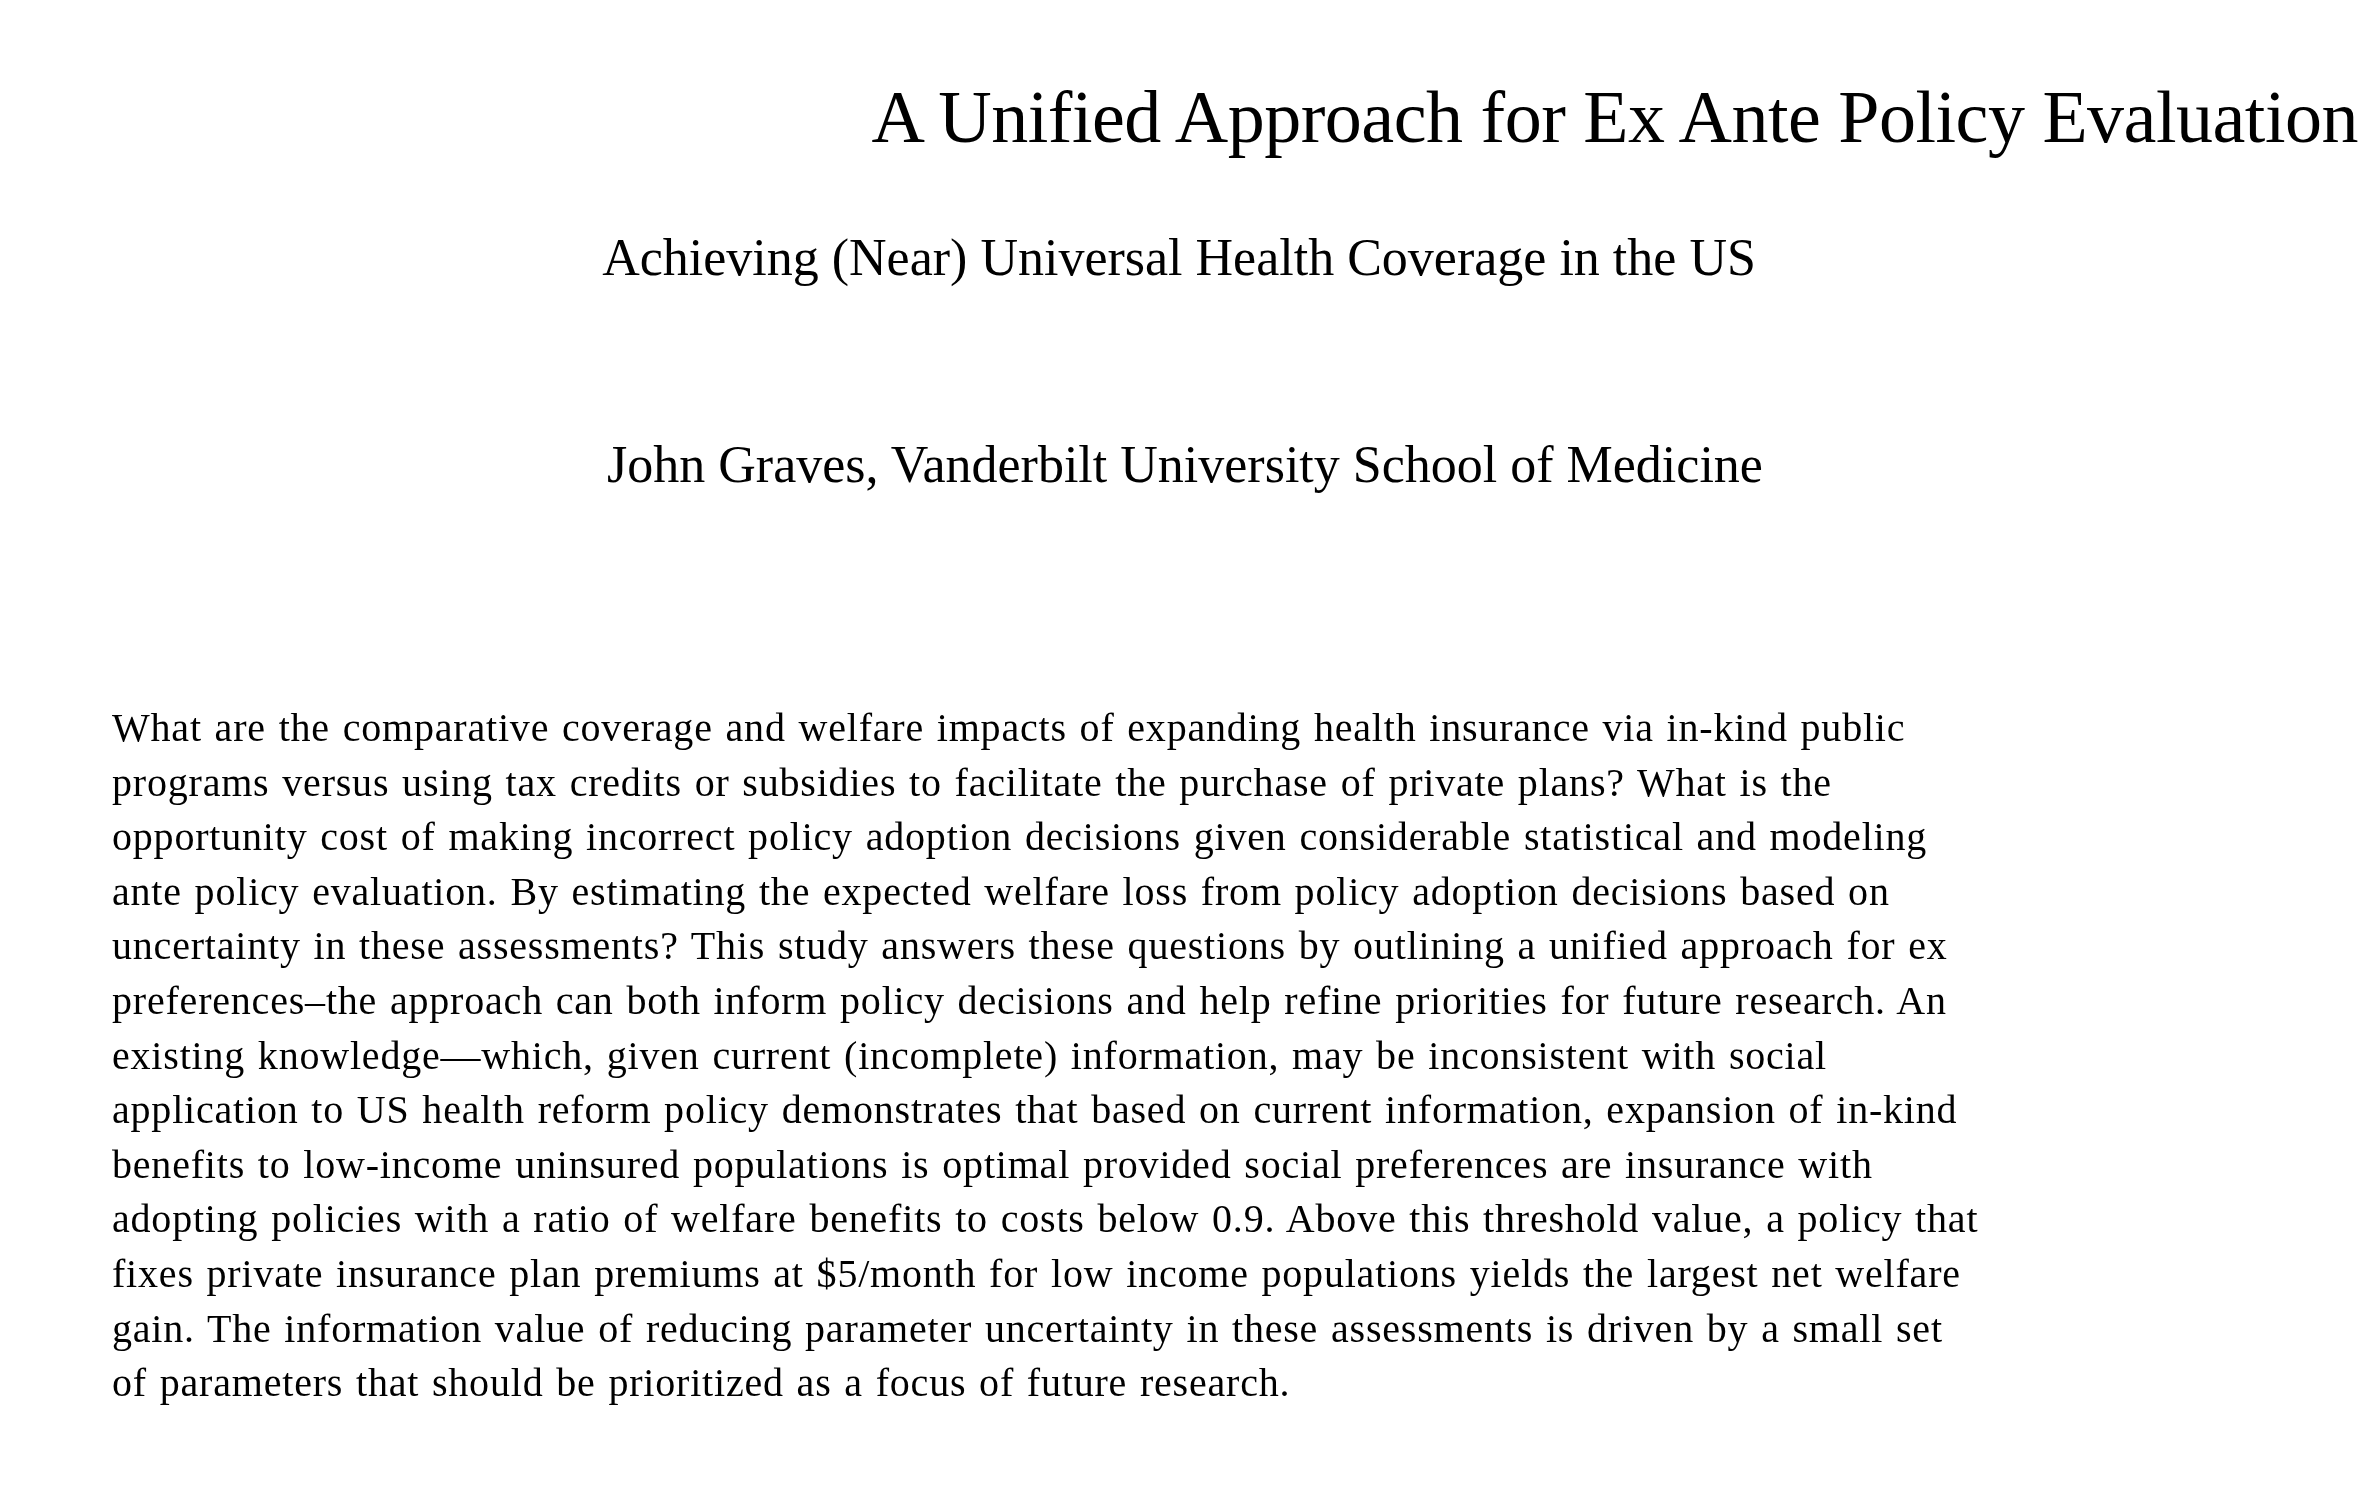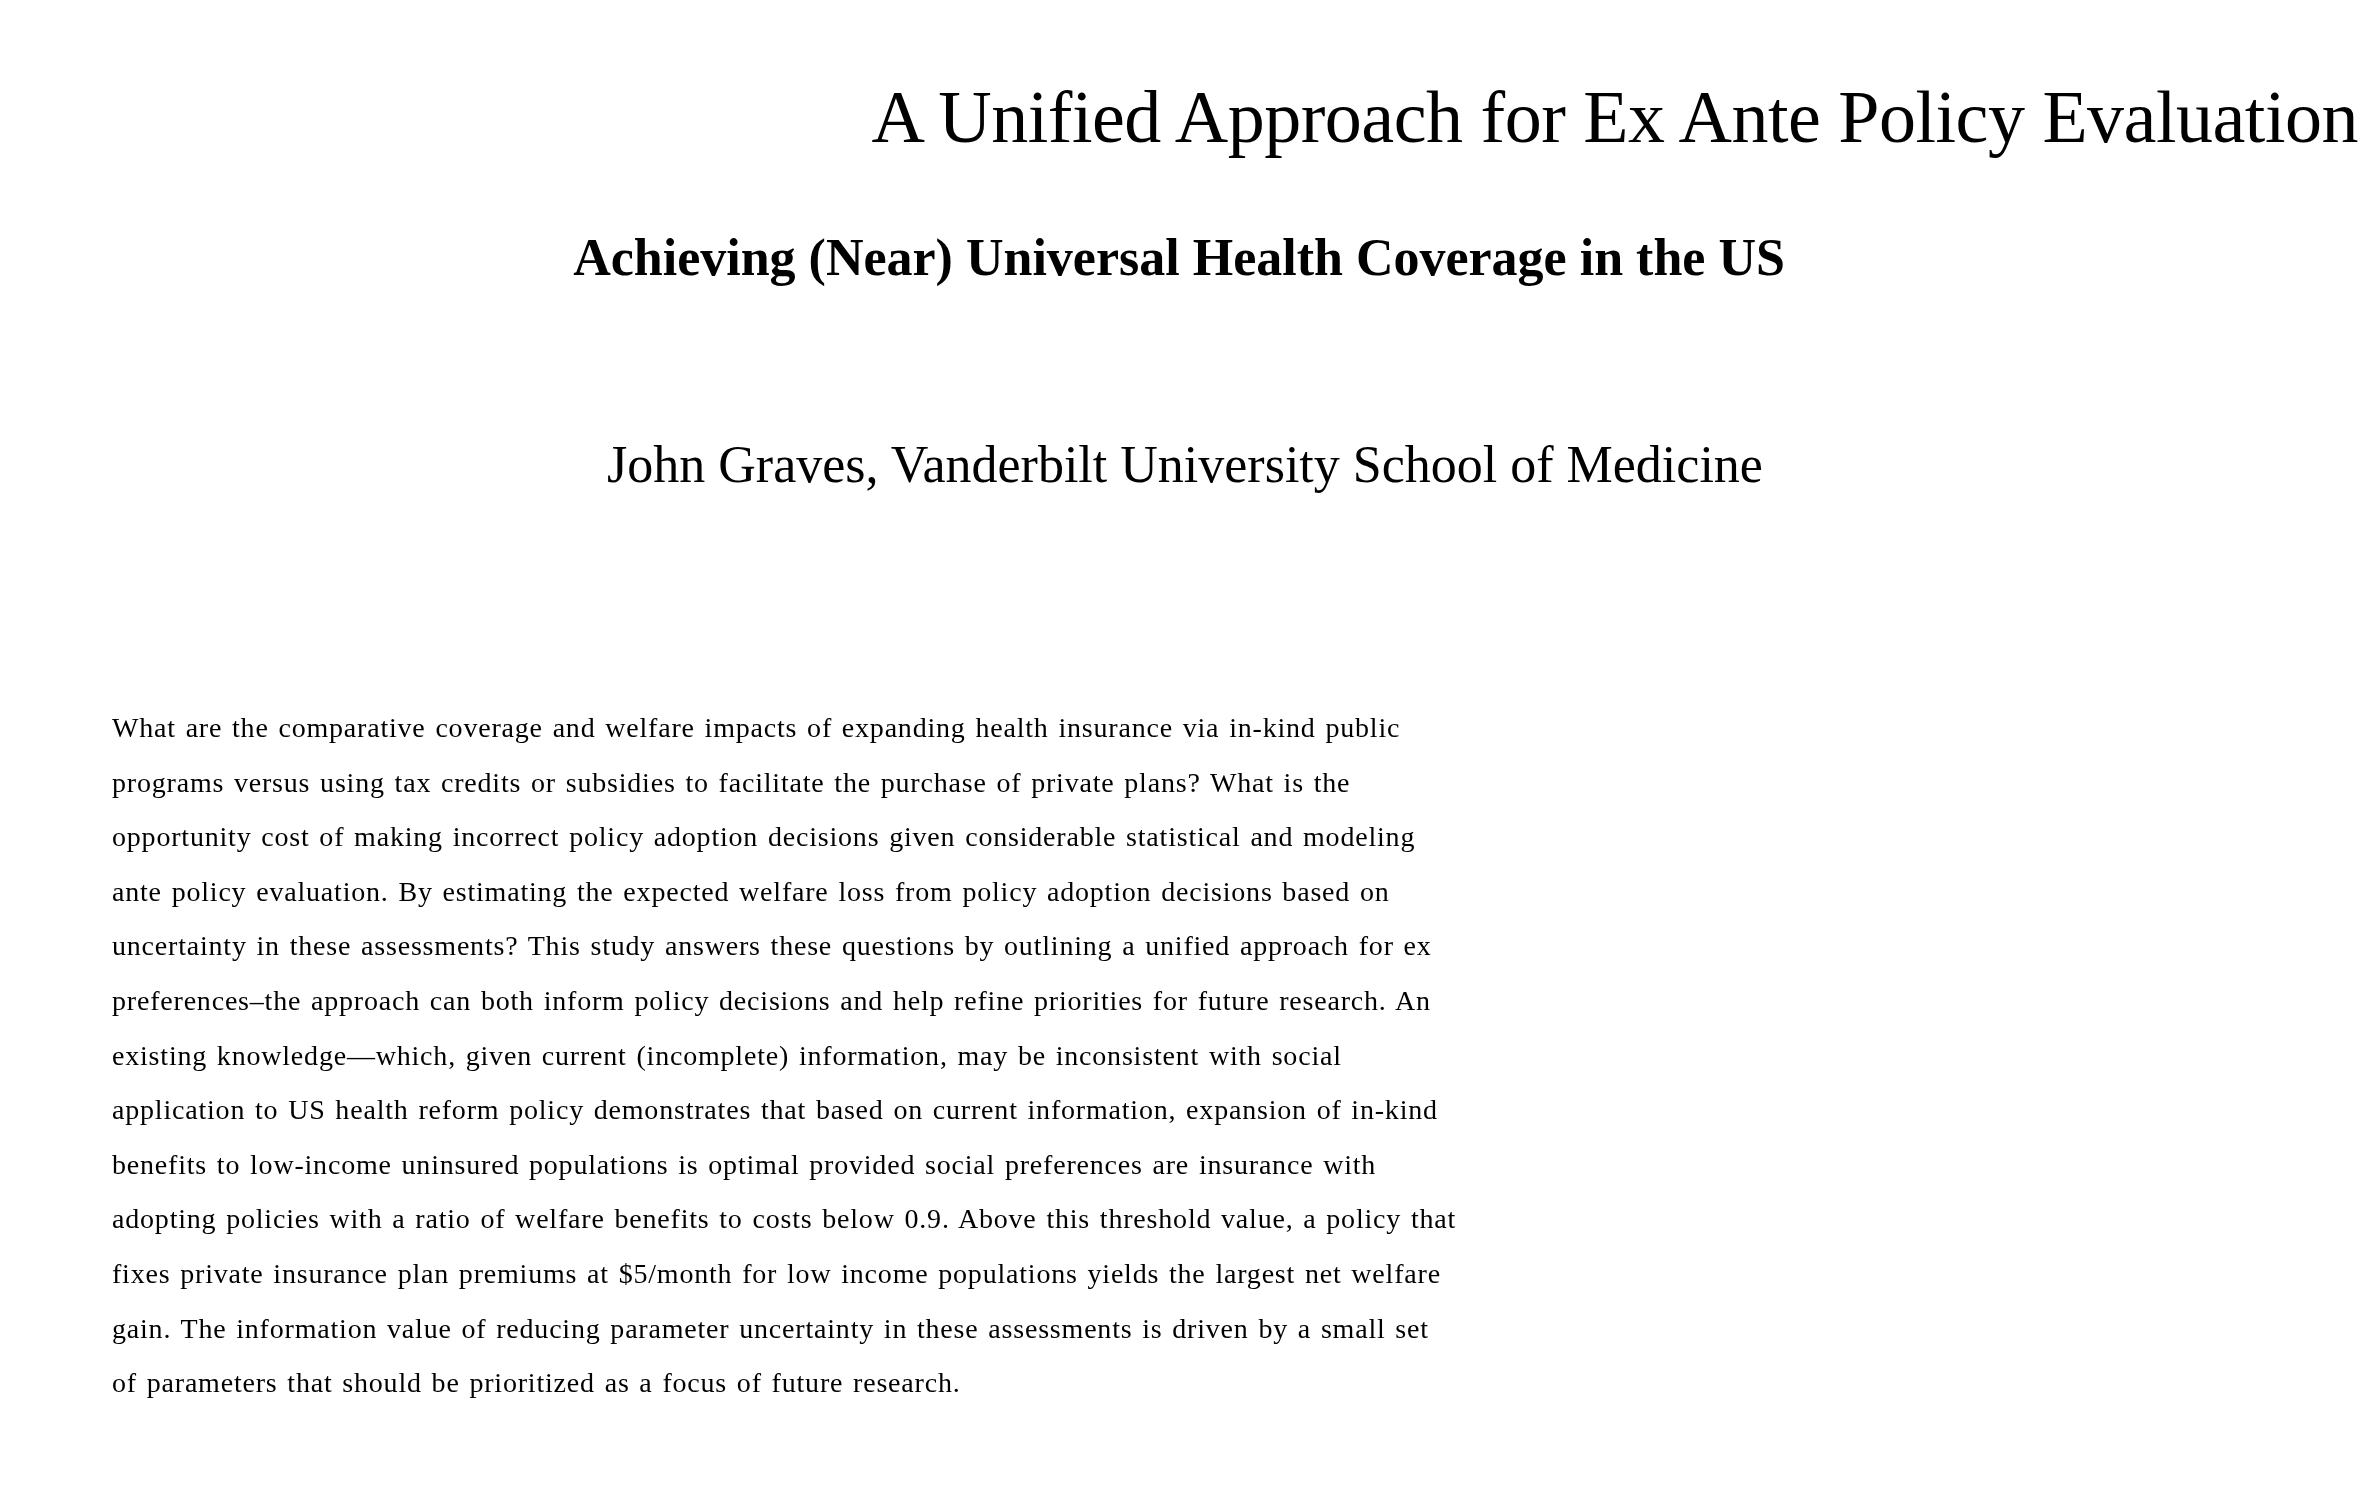--- a/index.html
+++ b/index.html
@@ -27,37 +27,37 @@
     line-height: 1;
     letter-spacing: -0.5px;
     font-weight: 400;
     white-space: nowrap;
   }
   .paper-subtitle {
     margin-top: 78px;
     text-align: center;
     font-size: 52px;
     line-height: 1;
-    font-weight: 700;
+    font-weight: 400;
     white-space: nowrap;
   }
   .paper-author {
     margin-top: 155px;
     text-align: center;
     font-size: 52px;
     line-height: 1;
     font-weight: 400;
     white-space: nowrap;
     padding-left: 12px;
   }
   .paper-abstract {
     margin-top: 210px;
     margin-left: 112px;
     margin-right: 90px;
-    font-size: 28px;
+    font-size: 40px;
     line-height: 54.6px;
     letter-spacing: 0.8px;
     word-spacing: 2px;
   }
   .abstract-line {
     white-space: nowrap;
   }
 </style>
 </head>
 <body>

